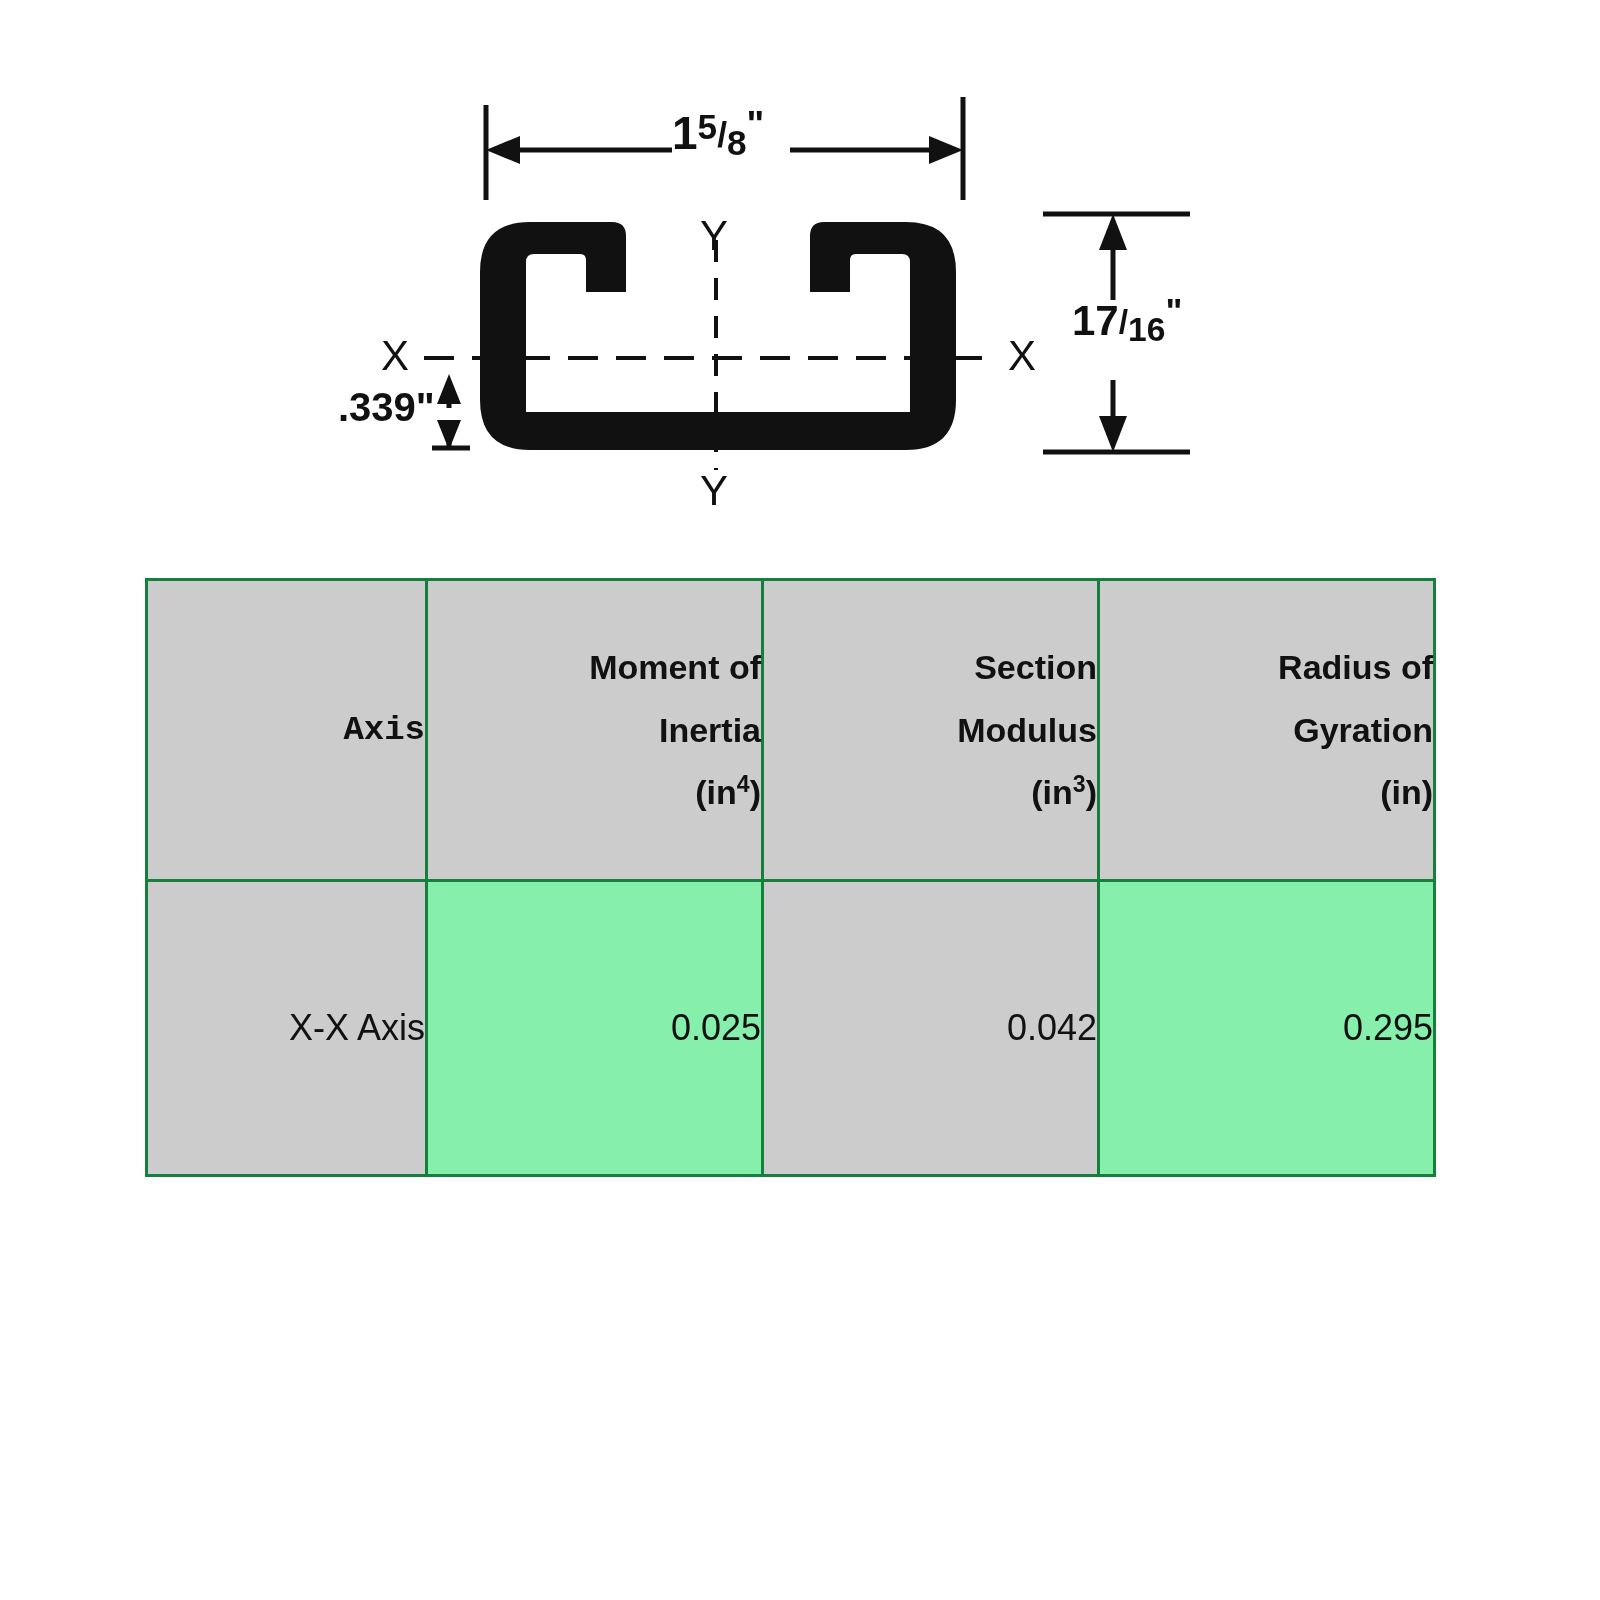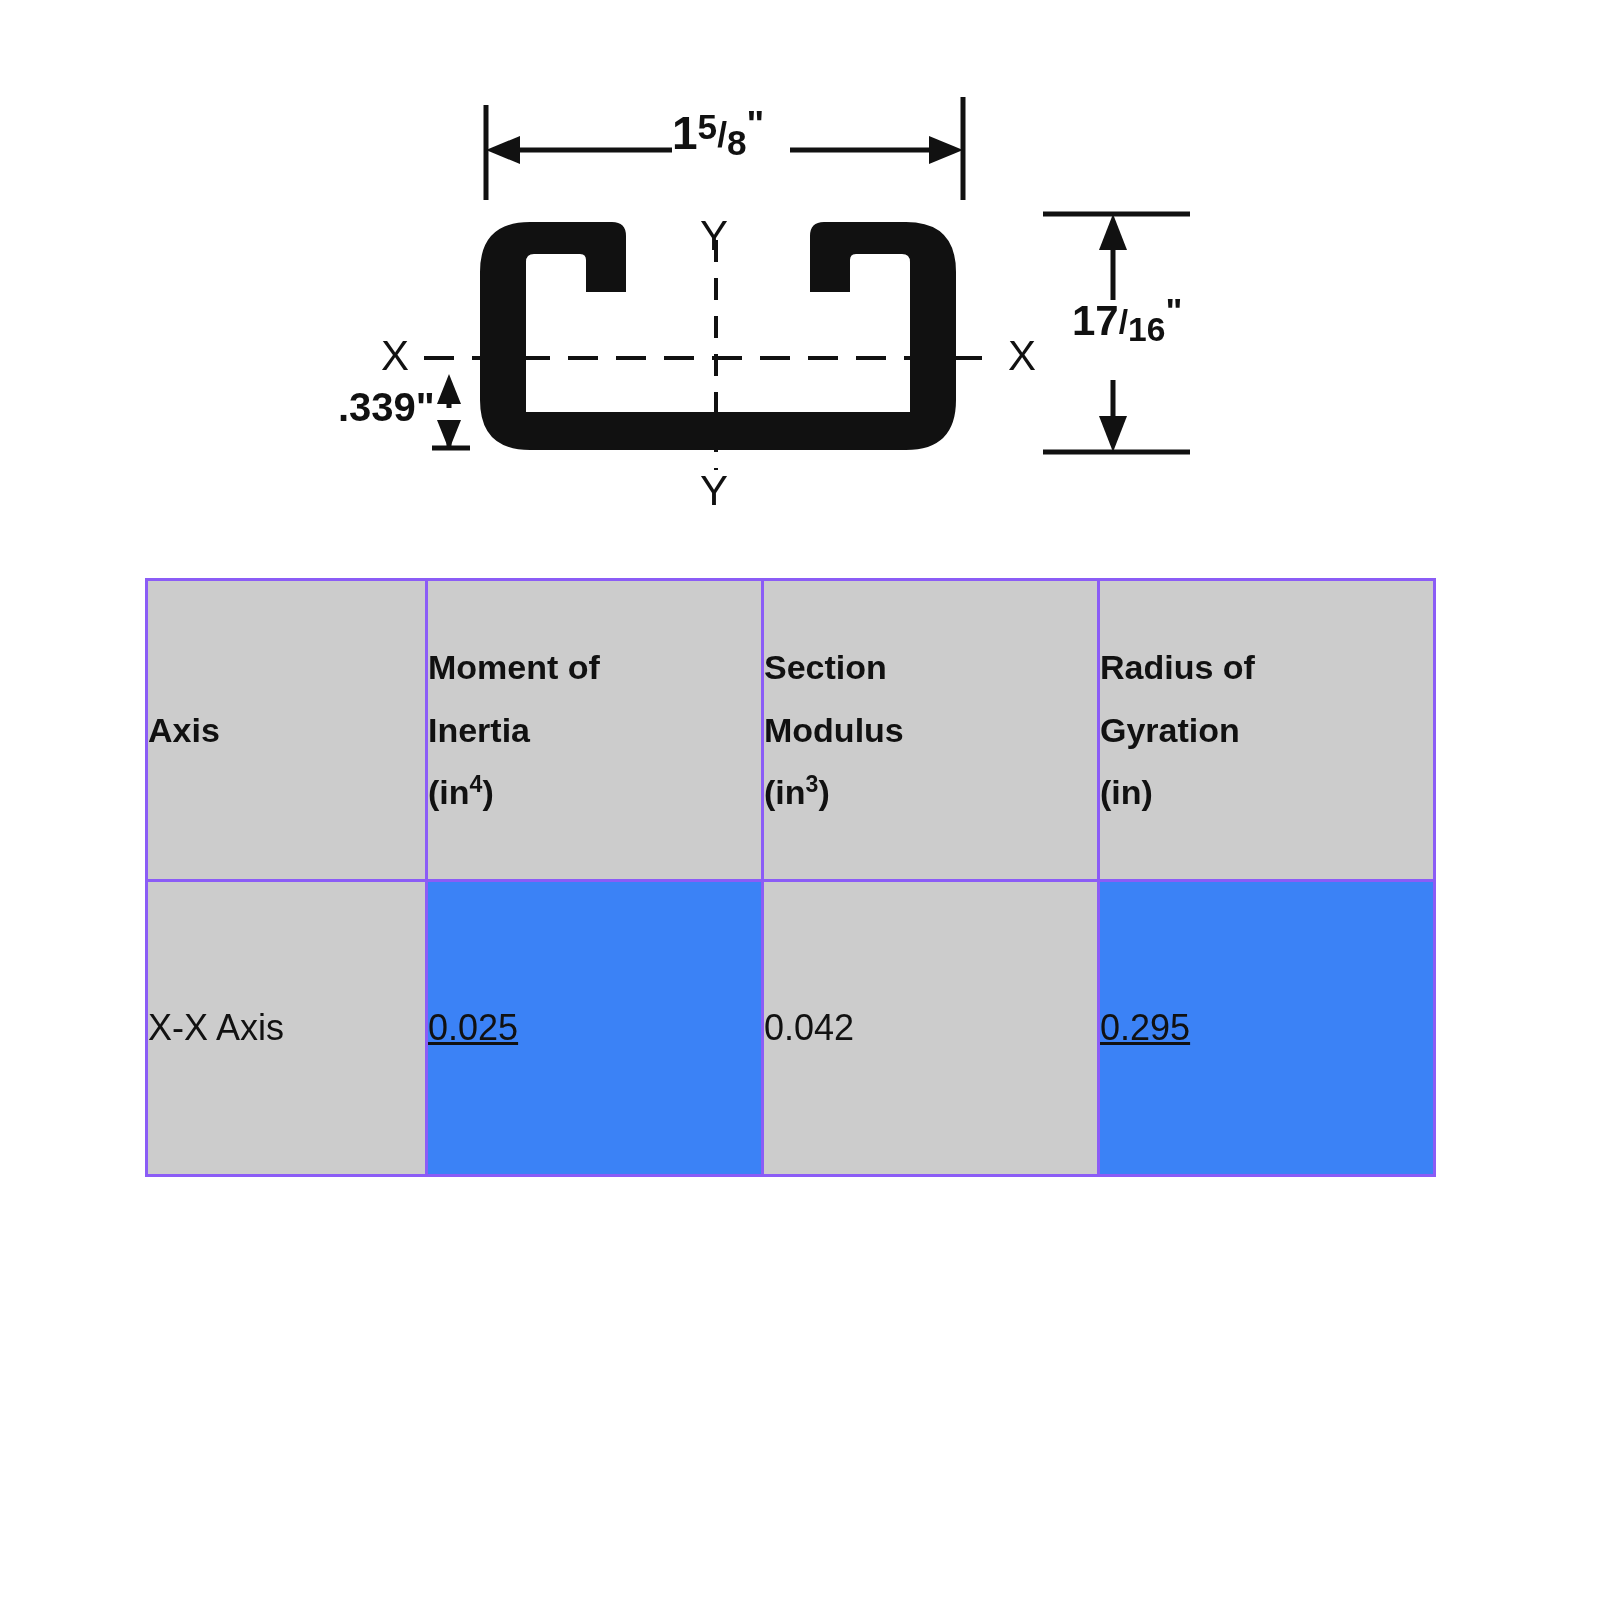--- a/index.html
+++ b/index.html
@@ -89,42 +89,42 @@
   
   #props-table {
     position: absolute;
     left: 145px;
     top: 578px;
     width: 1290px;
     border-collapse: collapse;
     table-layout: fixed;
   }
   #props-table td, #props-table th {
-    border: 3px solid #8b5cf6;
-    text-align: left;
+    border: 3px solid #15803d;
+    text-align: right;
     vertical-align: middle;
     padding: 0;
   }
   .hdr {
     background: #cccccc;
     font-weight: bold;
     font-size: 34px;
     height: 298px;
     line-height: 1.85;
     color: #111;
   }
-  .hdr.axis-hdr { line-height: 1.2; }
+  .hdr.axis-hdr { line-height: 1.2; font-family: Liberation Mono, monospace; }
   .cell {
     font-size: 36px;
     height: 292px;
     color: #111;
     font-weight: normal;
   }
   .bg-gray  { background: #cccccc; margin-top: 36px; }
-  .bg-white { background: #3b82f6; text-decoration: underline; }
+  .bg-white { background: #86efac; }
   sup { font-size: 0.68em; vertical-align: super; }
   .col-axis { width: 280px; }
   .col-val  { width: 336px; }
 </style>
 </head>
 <body>
 
 <div id="diagram-area">
 
   <svg id="strut-svg" width="1600" height="560" viewBox="0 0 1600 560">

